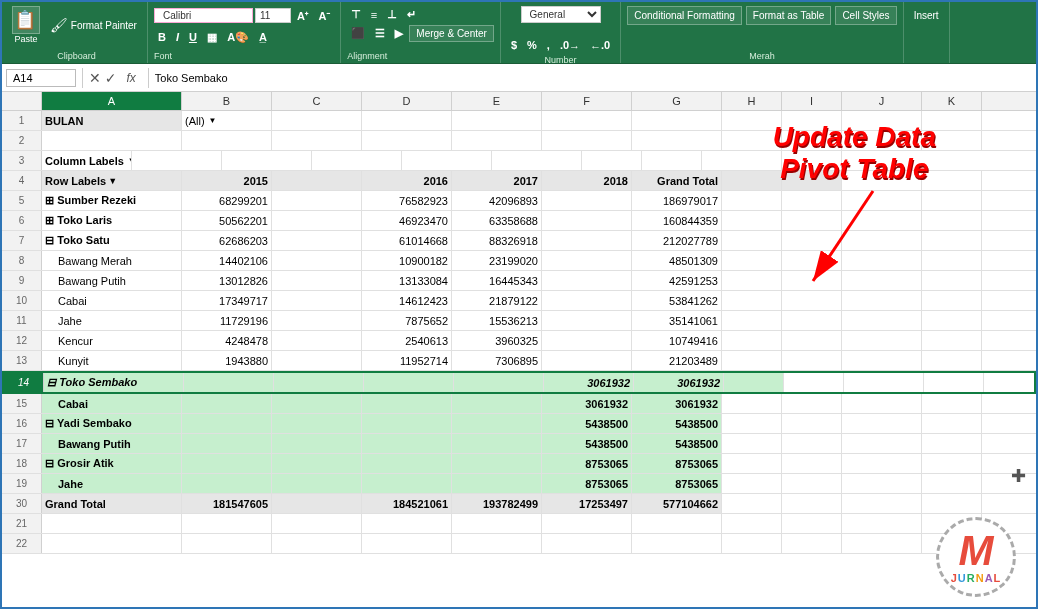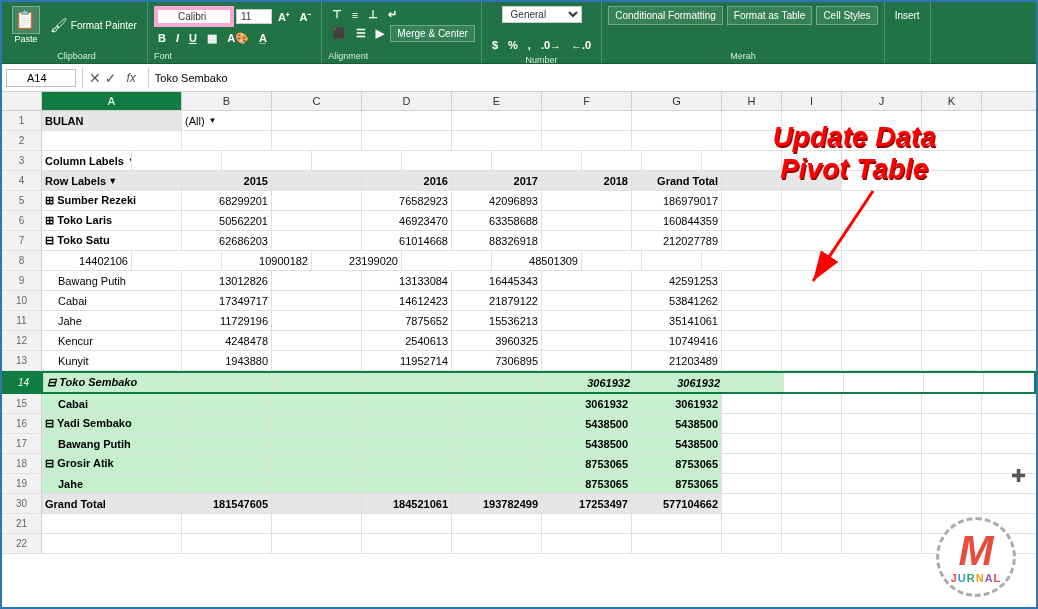--- a/index.html
+++ b/index.html
@@ -7,38 +7,38 @@
 
     
     .ribbon { background: #217346; height: 62px; display: flex; align-items: stretch; padding: 0 4px; border-bottom: 1px solid #1a5c37; }
     .ribbon-section { display: flex; flex-direction: column; align-items: center; justify-content: space-between; padding: 4px 6px 2px; border-right: 1px solid rgba(255,255,255,0.2); }
     .ribbon-section-label { font-size: 9px; color: #d4edda; margin-top: 2px; }
     .ribbon-tools { display: flex; align-items: center; gap: 2px; }
     .paste-icon { width: 28px; height: 28px; background: rgba(255,255,255,0.15); border: 1px solid rgba(255,255,255,0.3); display: flex; align-items: center; justify-content: center; font-size: 18px; }
     .format-painter { display: flex; align-items: center; gap: 3px; color: white; font-size: 10px; cursor: pointer; padding: 2px 4px; }
     .format-painter-icon { font-size: 14px; }
     .font-row { display: flex; align-items: center; gap: 2px; margin-bottom: 1px; }
-    .font-name-box { background: white; border: 4px solid #f9a8d4; color: #333; font-size: 10px; padding: 1px 20px; width: 80px; }
+    .font-name-box { background: white; border: 1px solid #f9a8d4; color: #333; font-size: 10px; padding: 1px 8px; width: 99px; }
     .font-size-box { background: white; border: 1px solid #ccc; color: #333; font-size: 10px; padding: 1px 4px; width: 36px; }
     .font-btn { background: transparent; border: 1px solid transparent; color: white; cursor: pointer; padding: 1px 3px; font-size: 11px; font-weight: bold; }
     .underline-btn { text-decoration: underline; }
 
     .align-section { display: flex; flex-direction: column; gap: 2px; }
     .align-row { display: flex; gap: 2px; }
 
     .merge-btn { background: rgba(255,255,255,0.1); border: 1px solid rgba(255,255,255,0.3); color: white; font-size: 10px; padding: 2px 6px; cursor: pointer; }
 
     .number-section { display: flex; flex-direction: column; align-items: center; }
     .number-format-box { background: white; border: 1px solid #ccc; color: #333; font-size: 10px; padding: 1px 4px; width: 80px; margin-bottom: 14px; }
     .styles-btns { display: flex; gap: 4px; }
     .style-btn { background: rgba(255,255,255,0.1); border: 1px solid rgba(255,255,255,0.3); color: white; font-size: 10px; padding: 3px 6px; cursor: pointer; display: flex; align-items: center; gap: 2px; }
 
     
     .formula-bar { display: flex; align-items: center; height: 28px; border-bottom: 1px solid #d0d0d0; background: #fff; padding: 0 4px; gap: 4px; }
-    .cell-ref { width: 70px; border: 1px solid #bbb; padding: 2px 20px; font-size: 11px; background: white; }
+    .cell-ref { width: 70px; border: 1px solid #bbb; padding: 2px 6px; font-size: 11px; background: white; }
     .formula-bar-sep { width: 1px; height: 20px; background: #ccc; margin: 0 2px; }
     .formula-icon { cursor: pointer; font-size: 14px; color: #555; }
     .fx-label { color: #555; font-size: 12px; font-style: italic; padding: 0 6px; }
     .formula-input { flex: 1; border: none; outline: none; font-size: 11px; }
 
     
     .col-header-row { display: flex; background: #f2f2f2; border-bottom: 1px solid #d0d0d0; }
     .row-num-header { width: 40px; min-width: 40px; border-right: 1px solid #d0d0d0; background: #f2f2f2; }
     .col-header { display: flex; align-items: center; justify-content: center; border-right: 1px solid #d0d0d0; font-size: 11px; color: #333; height: 18px; cursor: pointer; font-weight: normal; }
     .col-header.selected { background: #107c41; color: white; }
@@ -300,20 +300,21 @@
         <div class="cell c-f right"></div>
         <div class="cell c-g right">212027789</div>
         <div class="cell c-h"></div>
         <div class="cell c-i"></div>
         <div class="cell c-j"></div>
         <div class="cell c-k"></div>
       </div>
 
       <div class="grid-row">
         <div class="row-num">8</div>
+        <div class="cell c-a indent">Bawang Merah</div>
         <div class="cell c-b right">14402106</div>
         <div class="cell c-c"></div>
         <div class="cell c-d right">10900182</div>
         <div class="cell c-e right">23199020</div>
         <div class="cell c-f right"></div>
         <div class="cell c-g right">48501309</div>
         <div class="cell c-h"></div>
         <div class="cell c-i"></div>
         <div class="cell c-j"></div>
         <div class="cell c-k"></div>

